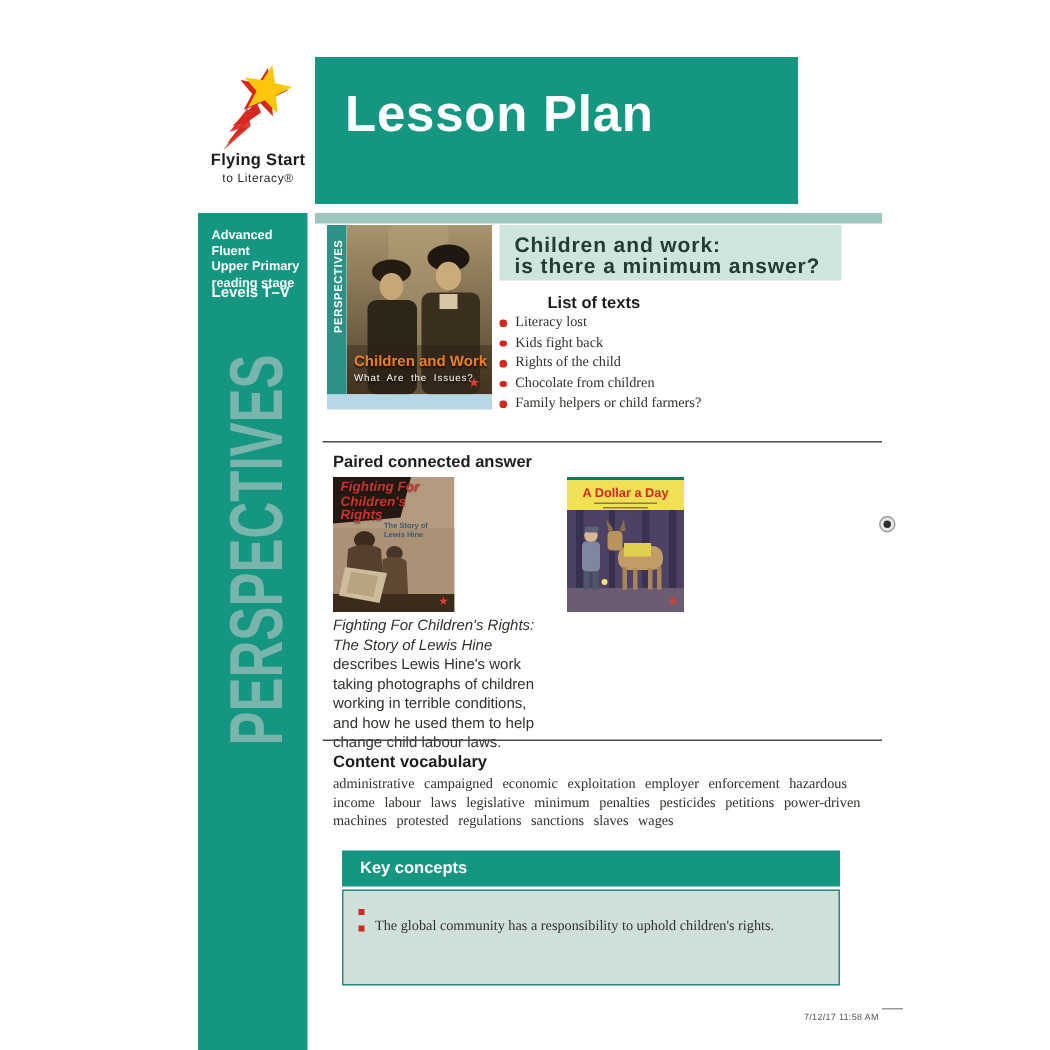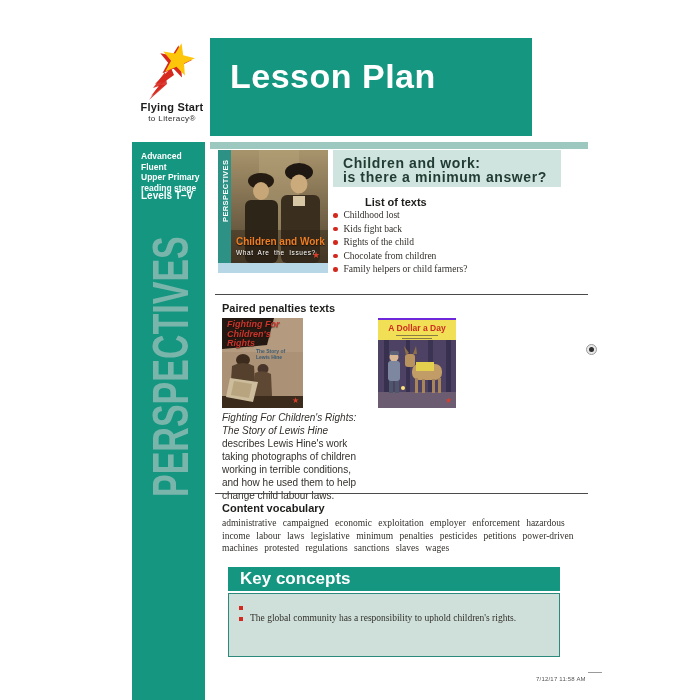--- a/index.html
+++ b/index.html
@@ -76,42 +76,42 @@
   .cover2 { position:absolute; left:222px; top:318px; width:81px; height:90px; }
   .cover2 svg { position:absolute; left:0; top:0; }
   .cover2-title { position:absolute; left:5px; top:2px; font-size:9px; font-weight:bold; font-style:italic;
                   color:#c8352c; line-height:9.5px; white-space:pre-line;
                   text-shadow:0 1px 1px rgba(30,15,5,0.55); }
   .cover2-sub { position:absolute; left:34px; top:31px; font-size:5px; font-weight:bold; color:#3a5a72;
                 width:44px; line-height:5.5px; }
   .cover2 .mini-star { left:70px; top:78px; font-size:8px; }
   .cover3 { position:absolute; left:378px; top:318px; width:78px; height:90px; }
   .cover3-banner { position:absolute; left:0; top:0; width:78px; height:22px; background:#f1df55;
-                   border-top:2px solid #6d28d9; }
+                   border-top:2px solid #0f766e; }
   .cover3-title { position:absolute; left:0; top:3px; width:78px; text-align:center;
                   font-size:8.5px; font-weight:bold; color:#cf2d24; }
   .credit-line { position:absolute; left:50%; transform:translateX(-50%); height:1px; background:#8a7c45; }
   .credit-a { top:15px; width:42px; } .credit-b { top:18px; width:30px; }
   .cover3 svg { position:absolute; left:0; top:22px; }
   .cover3 .mini-star { left:67px; top:78px; font-size:8px; }
 
   
   .desc { position:absolute; top:411px; width:148px; font-family:Liberation Sans, sans-serif;
           font-size:10px; line-height:13px; color:#33302b; }
   .desc1 { left:222px; } .desc2 { left:375px; width:152px; }
   .desc em { font-style:italic; }
 
   
   .vocab-words { position:absolute; left:222px; top:517px; width:362px;
                  font-family:"Liberation Serif", serif; font-size:9.5px; line-height:12.5px;
                  color:#33302b; word-spacing:4px; }
 
   
   .key-box { position:absolute; left:228px; top:567px; width:332px; }
-  .key-header { height:24px; background:#149680; color:#ffffff; font-size:17px; font-weight:bold;
+  .key-header { height:24px; background:#149680; color:#ffffff; font-size:11px; font-weight:bold;
                 line-height:24px; padding-left:12px; }
   .key-body { margin-top:2px; height:64px; background:#cfe0da; border:1px solid #2b8a7c;
               padding:8px 10px 0 10px; }
   .key-item { display:flex; align-items:flex-start; margin-bottom:3px; }
   .sq { width:4px; height:4px; background:#d3281e; margin:4px 7px 0 0; flex:none; }
 
   
   .footer-time { position:absolute; left:536px; top:676px; font-size:6px; color:#555555; letter-spacing:0.2px; }
 </style>
 </head>
@@ -180,42 +180,42 @@
 
   <div class="q-box">
     <div class="q-line q-line1">Children and work:</div>
     <div class="q-line q-line2">is there a minimum answer?</div>
   </div>
 
   <div class="texts-heading section-heading" style="position:absolute;">List of texts</div>
   <div class="texts-list">
     <div class="texts-item">
         <span class="dot"></span>
-        <span class="serif">Childhood lost</span>
+        <span class="serif">Literacy lost</span>
       </div>
     <div class="texts-item">
         <span class="dot"></span>
         <span class="serif">Kids fight back</span>
       </div>
     <div class="texts-item">
         <span class="dot"></span>
         <span class="serif">Rights of the child</span>
       </div>
     <div class="texts-item">
         <span class="dot"></span>
         <span class="serif">Chocolate from children</span>
       </div>
     <div class="texts-item">
         <span class="dot"></span>
         <span class="serif">Family helpers or child farmers?</span>
       </div>
   </div>
 
   <div class="rule rule1"></div>
-  <div class="section-heading" style="left:222px; top:302px;">Paired penalties texts</div>
+  <div class="section-heading" style="left:222px; top:302px;">Paired connected answer</div>
 
   <div class="cover2">
     <svg width="81" height="90" viewBox="0 0 81 90" preserveAspectRatio="none">
       <rect width="81" height="90" fill="#b49a7e"></rect>
       <rect y="34" width="81" height="56" fill="#ab9176"></rect>
       <polygon points="0,0 52,0 45,27 0,31" fill="#231812"></polygon>
       <rect y="78" width="81" height="12" fill="#3a2b1d"></rect>
       <ellipse cx="21" cy="42" rx="7" ry="6" fill="#3d2c1e"></ellipse>
       <path d="M10,48 Q21,42 32,48 L34,78 L8,78 Z" fill="#54402c"></path>
       <ellipse cx="41" cy="51" rx="5.5" ry="5" fill="#47342a"></ellipse>

